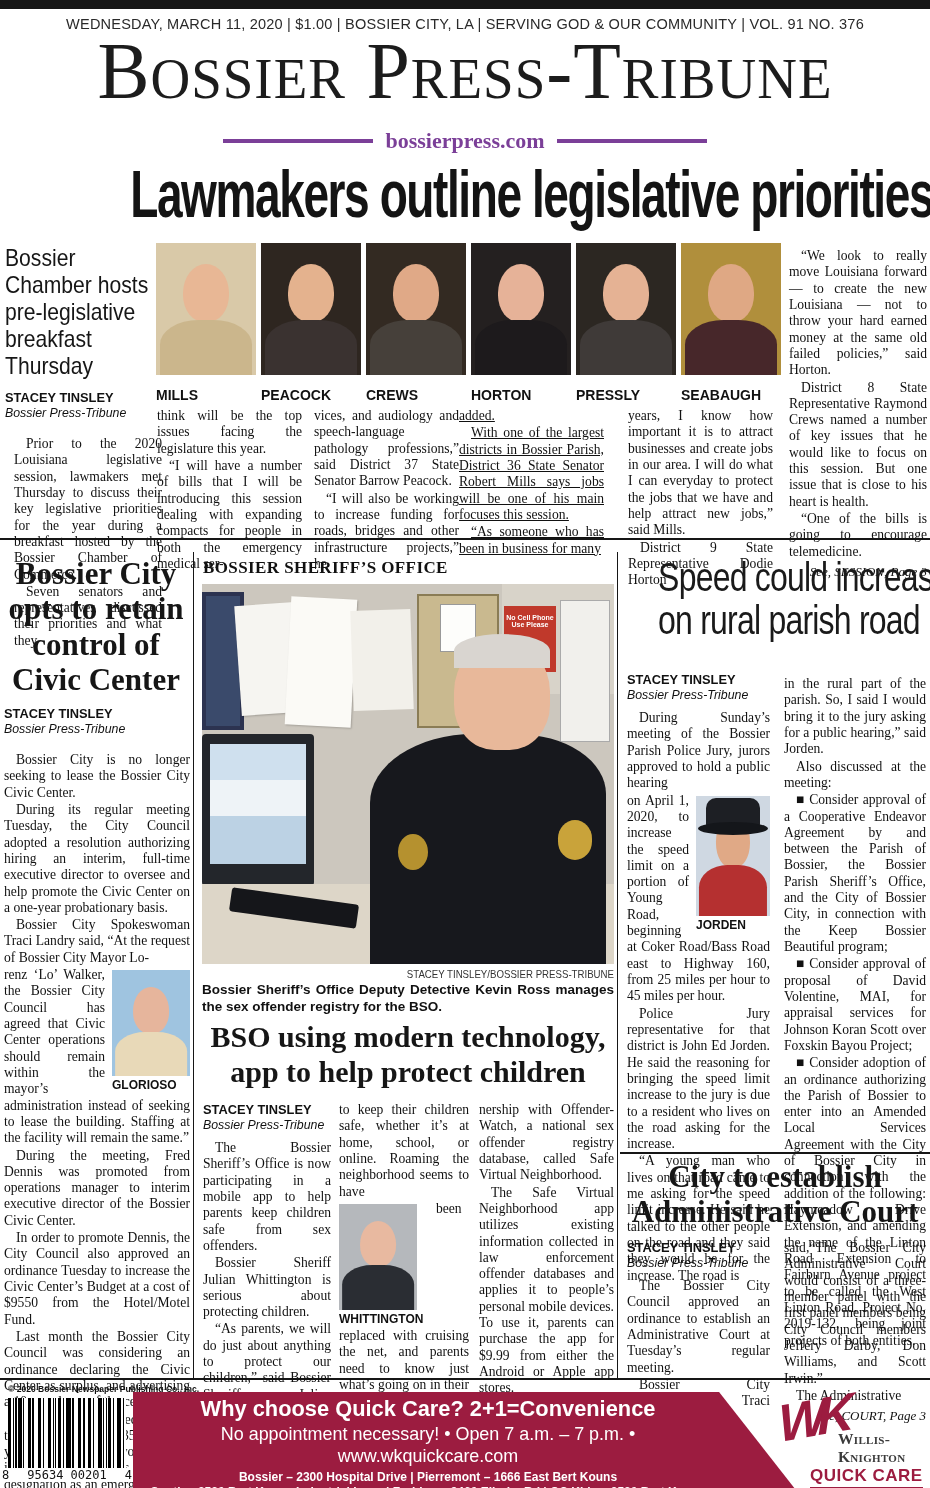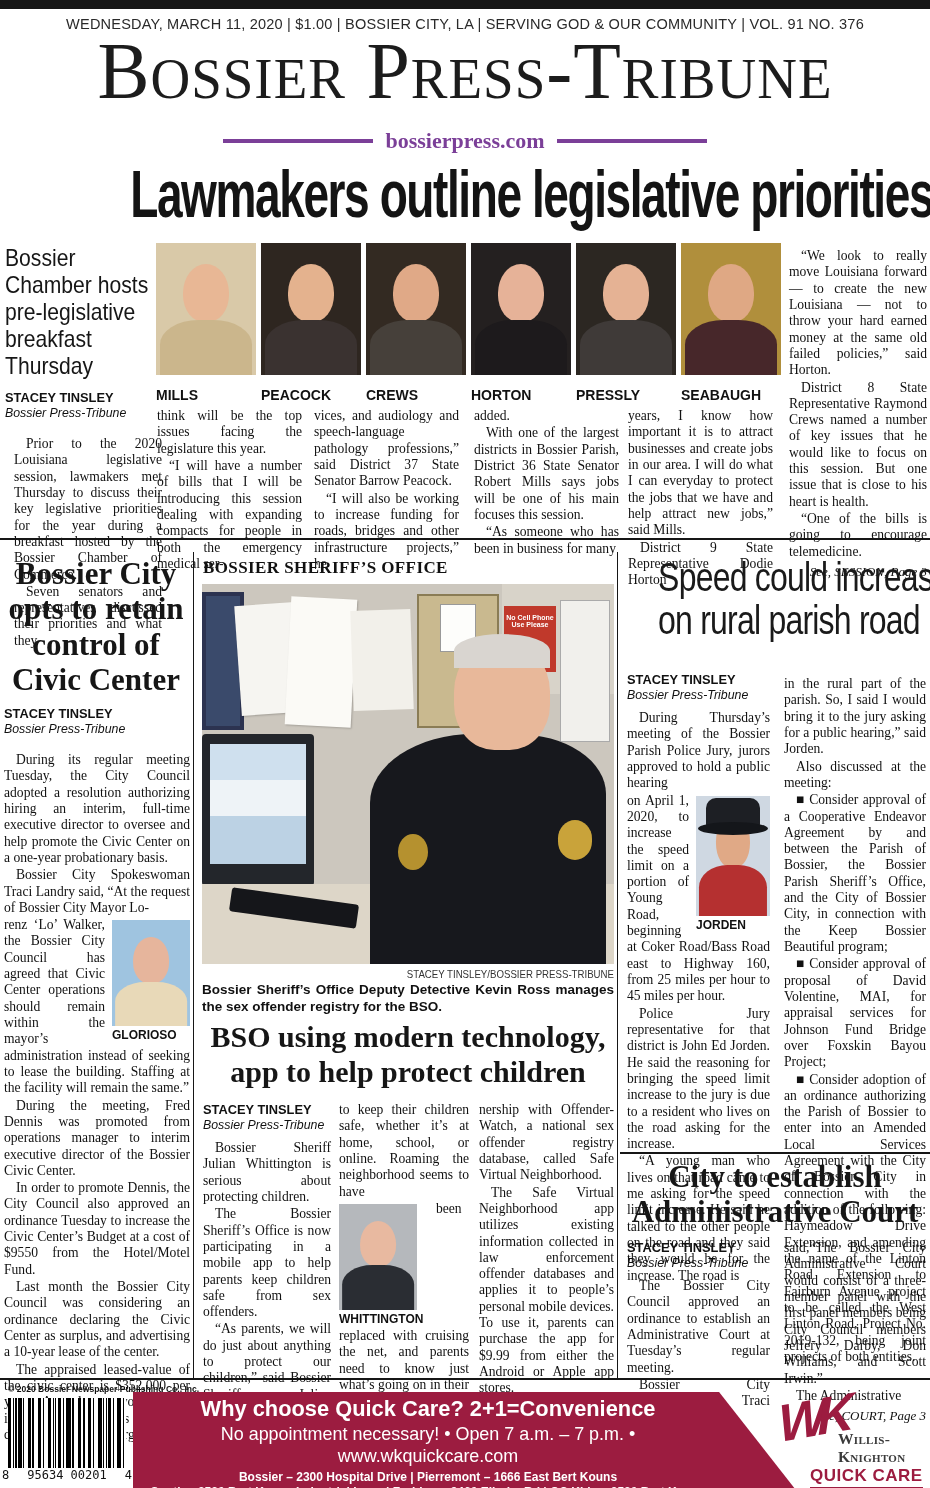--- a/index.html
+++ b/index.html
@@ -154,21 +154,21 @@
   </div>
 
   <div class="abs" style="left:157px;top:408px;width:145px;">
     <p class="bp">think will be the top issues facing the legislature this year.</p>
     <p class="bp ind">“I will have a number of bills that I will be introducing this session dealing with expanding compacts for people in both the emergency medical ser-</p>
   </div>
   <div class="abs" style="left:314px;top:408px;width:145px;">
     <p class="bp">vices, and audiology and speech-language pathology professions,” said District 37 State Senator Barrow Peacock.</p>
     <p class="bp ind">“I will also be working to increase funding for roads, bridges and other infrastructure projects,” he</p>
   </div>
-  <div class="abs" style="left:474px;top:408px;width:145px;">
+  <div class="abs" style="left:459px;top:408px;width:145px;text-decoration:underline;">
     <p class="bp">added.</p>
     <p class="bp ind">With one of the largest districts in Bossier Parish, District 36 State Senator Robert Mills says jobs will be one of his main focuses this session.</p>
     <p class="bp ind">“As someone who has been in business for many</p>
   </div>
   <div class="abs" style="left:628px;top:408px;width:145px;">
     <p class="bp">years, I know how important it is to attract businesses and create jobs in our area. I will do what I can everyday to protect the jobs that we have and help attract new jobs,” said Mills.</p>
     <p class="bp ind">District 9 State Representative Dodie Horton</p>
   </div>
   <div class="abs" style="left:789px;top:248px;width:138px;">
     <p class="bp ind">“We look to really move Louisiana forward — to create the new Louisiana — not to throw your hard earned money at the same old failed policies,” said Horton.</p>
@@ -181,20 +181,21 @@
   <div class="abs rule" style="left:193px;top:552px;width:1px;height:826px;"></div>
   <div class="abs rule" style="left:617px;top:552px;width:1px;height:826px;"></div>
   <div class="abs rule" style="left:0;top:1378px;width:930px;height:2px;"></div>
 
   <div class="abs serif-head" style="left:2px;top:556px;width:188px;font-size:31px;line-height:1.14;">Bossier City opts to retain control of Civic Center</div>
   <div class="abs" style="left:4px;top:706px;width:180px;">
     <div class="by-name">STACEY TINSLEY</div>
     <div class="by-org">Bossier Press-Tribune</div>
   </div>
   <div class="abs" style="left:4px;top:752px;width:186px;">
+    <p class="bp ind">Bossier City is no longer seeking to lease the Bossier City Civic Center.</p>
     <p class="bp ind">During its regular meeting Tuesday, the City Council adopted a resolution authorizing hiring an interim, full-time executive director to oversee and help promote the Civic Center on a one-year probationary basis.</p>
     <p class="bp ind">Bossier City Spokeswoman Traci Landry said, “At the request of Bossier City Mayor Lo-</p>
     <div class="inset">
       <div class="headshot ph-glorioso"></div>
       <div class="inset-label">GLORIOSO</div>
     </div>
     <p class="bp">renz ‘Lo’ Walker, the Bossier City Council has agreed that Civic Center operations should remain within the mayor’s administration instead of seeking to lease the building. Staffing at the facility will remain the same.”</p>
     <p class="bp ind">During the meeting, Fred Dennis was promoted from operations manager to interim executive director of the Bossier Civic Center.</p>
     <p class="bp ind">In order to promote Dennis, the City Council also approved an ordinance Tuesday to increase the Civic Center’s Budget at a cost of $9550 from the Hotel/Motel Fund.</p>
     <p class="bp ind">Last month the Bossier City Council was considering an ordinance declaring the Civic Center as surplus, and advertising a 10-year lease of the center.</p>
@@ -225,22 +226,22 @@
     <div style="left:356px;top:236px;width:34px;height:40px;background:#c9a33a;border-radius:50% 50% 50% 50%/46%;"></div>
     <div style="left:196px;top:250px;width:30px;height:36px;background:#b5912f;border-radius:50%;"></div>
   </div>
   <div class="abs credit" style="left:202px;top:968px;width:412px;">STACEY TINSLEY/BOSSIER PRESS-TRIBUNE</div>
   <div class="abs serif-head" style="left:202px;top:1020px;width:412px;font-size:30px;line-height:1.15;">BSO using modern technology, app to help protect children</div>
 
   <div class="abs caption" style="left:202px;top:982px;width:412px;">Bossier Sheriff’s Office Deputy Detective Kevin Ross manages the sex offender registry for the BSO.</div>
   <div class="abs" style="left:203px;top:1102px;width:128px;">
     <div class="by-name">STACEY TINSLEY</div>
     <div class="by-org">Bossier Press-Tribune</div>
+    <p class="bp ind">The Bossier Sheriff’s Office is now participating in a mobile app to help parents keep children safe from sex offenders.</p>
     <p class="bp ind">Bossier Sheriff Julian Whittington is serious about protecting children.</p>
-    <p class="bp ind">The Bossier Sheriff’s Office is now participating in a mobile app to help parents keep children safe from sex offenders.</p>
     <p class="bp ind">“As parents, we will do just about anything to protect our children,” said Bossier Sheriff Julian Whittington. “This app is another tool that parents can use</p>
   </div>
   <div class="abs" style="left:339px;top:1102px;width:130px;">
     <p class="bp">to keep their children safe, whether it’s at home, school, or online. Roaming the neighborhood seems to have</p>
     <div class="inset left">
       <div class="headshot ph-whitt"></div>
       <div class="inset-label">WHITTINGTON</div>
     </div>
     <p class="bp">been replaced with cruising the net, and parents need to know just what’s going on in their children’s online world.”</p>
     <p class="bp ind">The app is part of the sheriff’s office part-</p>
@@ -252,37 +253,37 @@
     <p class="jump">See, APP, Page 3</p>
   </div>
 
   <div class="abs" style="left:625px;top:556px;width:301px;">
     <div class="speed-head">Speed could increase</div>
     <div class="speed-head">on rural parish road</div>
   </div>
   <div class="abs" style="left:627px;top:672px;width:143px;">
     <div class="by-name">STACEY TINSLEY</div>
     <div class="by-org">Bossier Press-Tribune</div>
-    <p class="bp ind">During Thursday’s meeting of the Bossier Parish Police Jury, jurors approved to hold a public hearing</p>
+    <p class="bp ind">During Sunday’s meeting of the Bossier Parish Police Jury, jurors approved to hold a public hearing</p>
     <div class="inset" style="width:74px;">
       <div class="headshot ph-jorden" style="width:74px;height:120px;">
         <div class="hat"></div>
         <div class="hat-brim"></div>
       </div>
       <div class="inset-label">JORDEN</div>
     </div>
     <p class="bp">on April 1, 2020, to increase the speed limit on a portion of Young Road, beginning at Coker Road/Bass Road east to Highway 160, from 25 miles per hour to 45 miles per hour.</p>
     <p class="bp ind">Police Jury representative for that district is John Ed Jorden. He said the reasoning for bringing the speed limit increase to the jury is due to a resident who lives on the road asking for the increase.</p>
     <p class="bp ind">“A young man who lives on that road came to me asking for the speed limit increase. He said he talked to the other people on the road and they said they would be for the increase. The road is</p>
   </div>
   <div class="abs" style="left:784px;top:676px;width:142px;">
     <p class="bp">in the rural part of the parish. So, I said I would bring it to the jury asking for a public hearing,” said Jorden.</p>
     <p class="bp ind">Also discussed at the meeting:</p>
     <p class="bp ind"><span class="bullet">■</span><span>Consider approval of a Cooperative Endeavor Agreement by and between the Parish of Bossier, the Bossier Parish Sheriff’s Office, and the City of Bossier City, in connection with the Keep Bossier Beautiful program;</span></p>
-    <p class="bp ind"><span class="bullet">■</span><span>Consider approval of proposal of David Volentine, MAI, for appraisal services for Johnson Fund Bridge over Foxskin Bayou Project;</span></p>
+    <p class="bp ind"><span class="bullet">■</span><span>Consider approval of proposal of David Volentine, MAI, for appraisal services for Johnson Koran Scott over Foxskin Bayou Project;</span></p>
     <p class="bp ind"><span class="bullet">■</span><span>Consider adoption of an ordinance authorizing the Parish of Bossier to enter into an Amended Local Services Agreement with the City of Bossier City in connection with the addition of the following: Haymeadow Drive Extension, and amending the name of the Linton Road Extension to Fairburn Avenue project to be called the West Linton Road, Project No. 2019-132, being joint projects of both entities.</span></p>
   </div>
 
   <div class="abs rule" style="left:620px;top:1152px;width:310px;height:2px;"></div>
   <div class="abs serif-head" style="left:622px;top:1160px;width:306px;font-size:31px;line-height:1.12;">City to establish Administrative Court</div>
   <div class="abs" style="left:627px;top:1240px;width:143px;">
     <div class="by-name">STACEY TINSLEY</div>
     <div class="by-org">Bossier Press-Tribune</div>
     <p class="bp ind">The Bossier City Council approved an ordinance to establish an Administrative Court at Tuesday’s regular meeting.</p>
     <p class="bp ind">Bossier City Spokeswoman Traci Landry</p>

